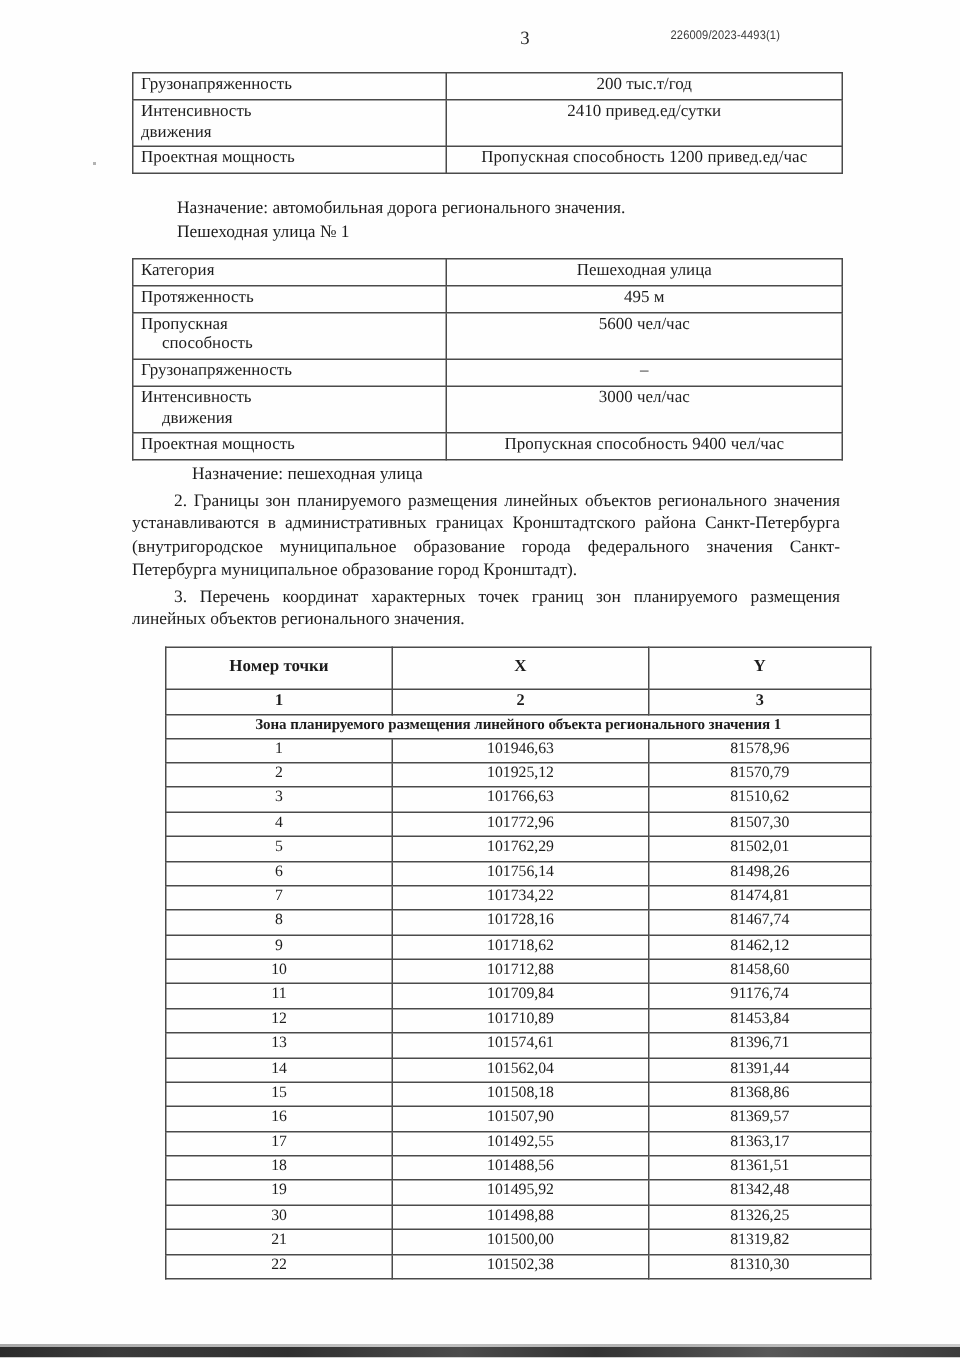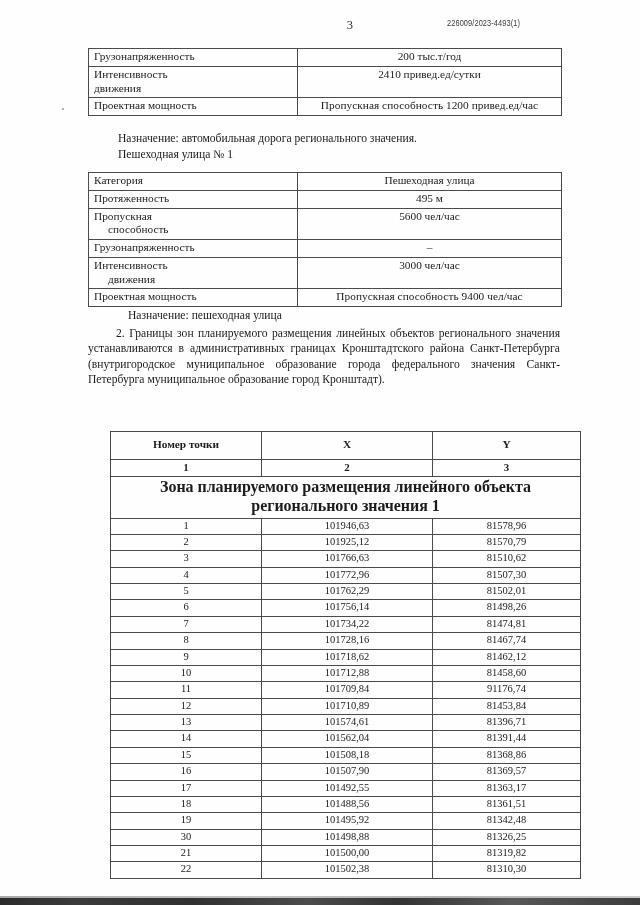--- a/index.html
+++ b/index.html
@@ -114,21 +114,21 @@
     font-size: 11.3px;
     height: 24px;
     vertical-align: middle;
   }
   #coord-table td.numbering {
     font-weight: bold;
     font-size: 10.9px;
   }
   #coord-table td.zone-title {
     font-weight: bold;
-    font-size: 16px;
+    font-size: 10px;
     text-align: center;
     letter-spacing: -.05px;
   }
   #coord-table td.data { font-size: 10.5px; }
 
   
   .scan-edge {
     position: absolute;
     left: 0;
     bottom: 0;
@@ -231,20 +231,21 @@
         <td class="label">Проектная мощность</td>
         <td class="value wide">Пропускная способность 9400 чел/час</td>
       </tr>
     </tbody>
   </table>
 
   <div class="para" id="purpose-pedestrian">Назначение: пешеходная улица</div>
 
   <div class="para justify" id="para-2"><span class="indent"></span><span>2. Границы зон планируемого размещения линейных объектов регионального значения устанавливаются в административных границах Кронштадтского района Санкт-Петербурга (внутригородское муниципальное образование города федерального значения Санкт-Петербурга муниципальное образование город Кронштадт).</span></div>
 
+  <div class="para justify" id="para-3"><span class="indent"></span><span>3. Перечень координат характерных точек границ зон планируемого размещения линейных объектов регионального значения.</span></div>
 
   <table id="coord-table">
     <colgroup>
         <col class="cNum">
         <col class="cX">
         <col class="cY">
       </colgroup>
     <thead>
       <tr>
         <th class="head-cell">Номер точки</th>

